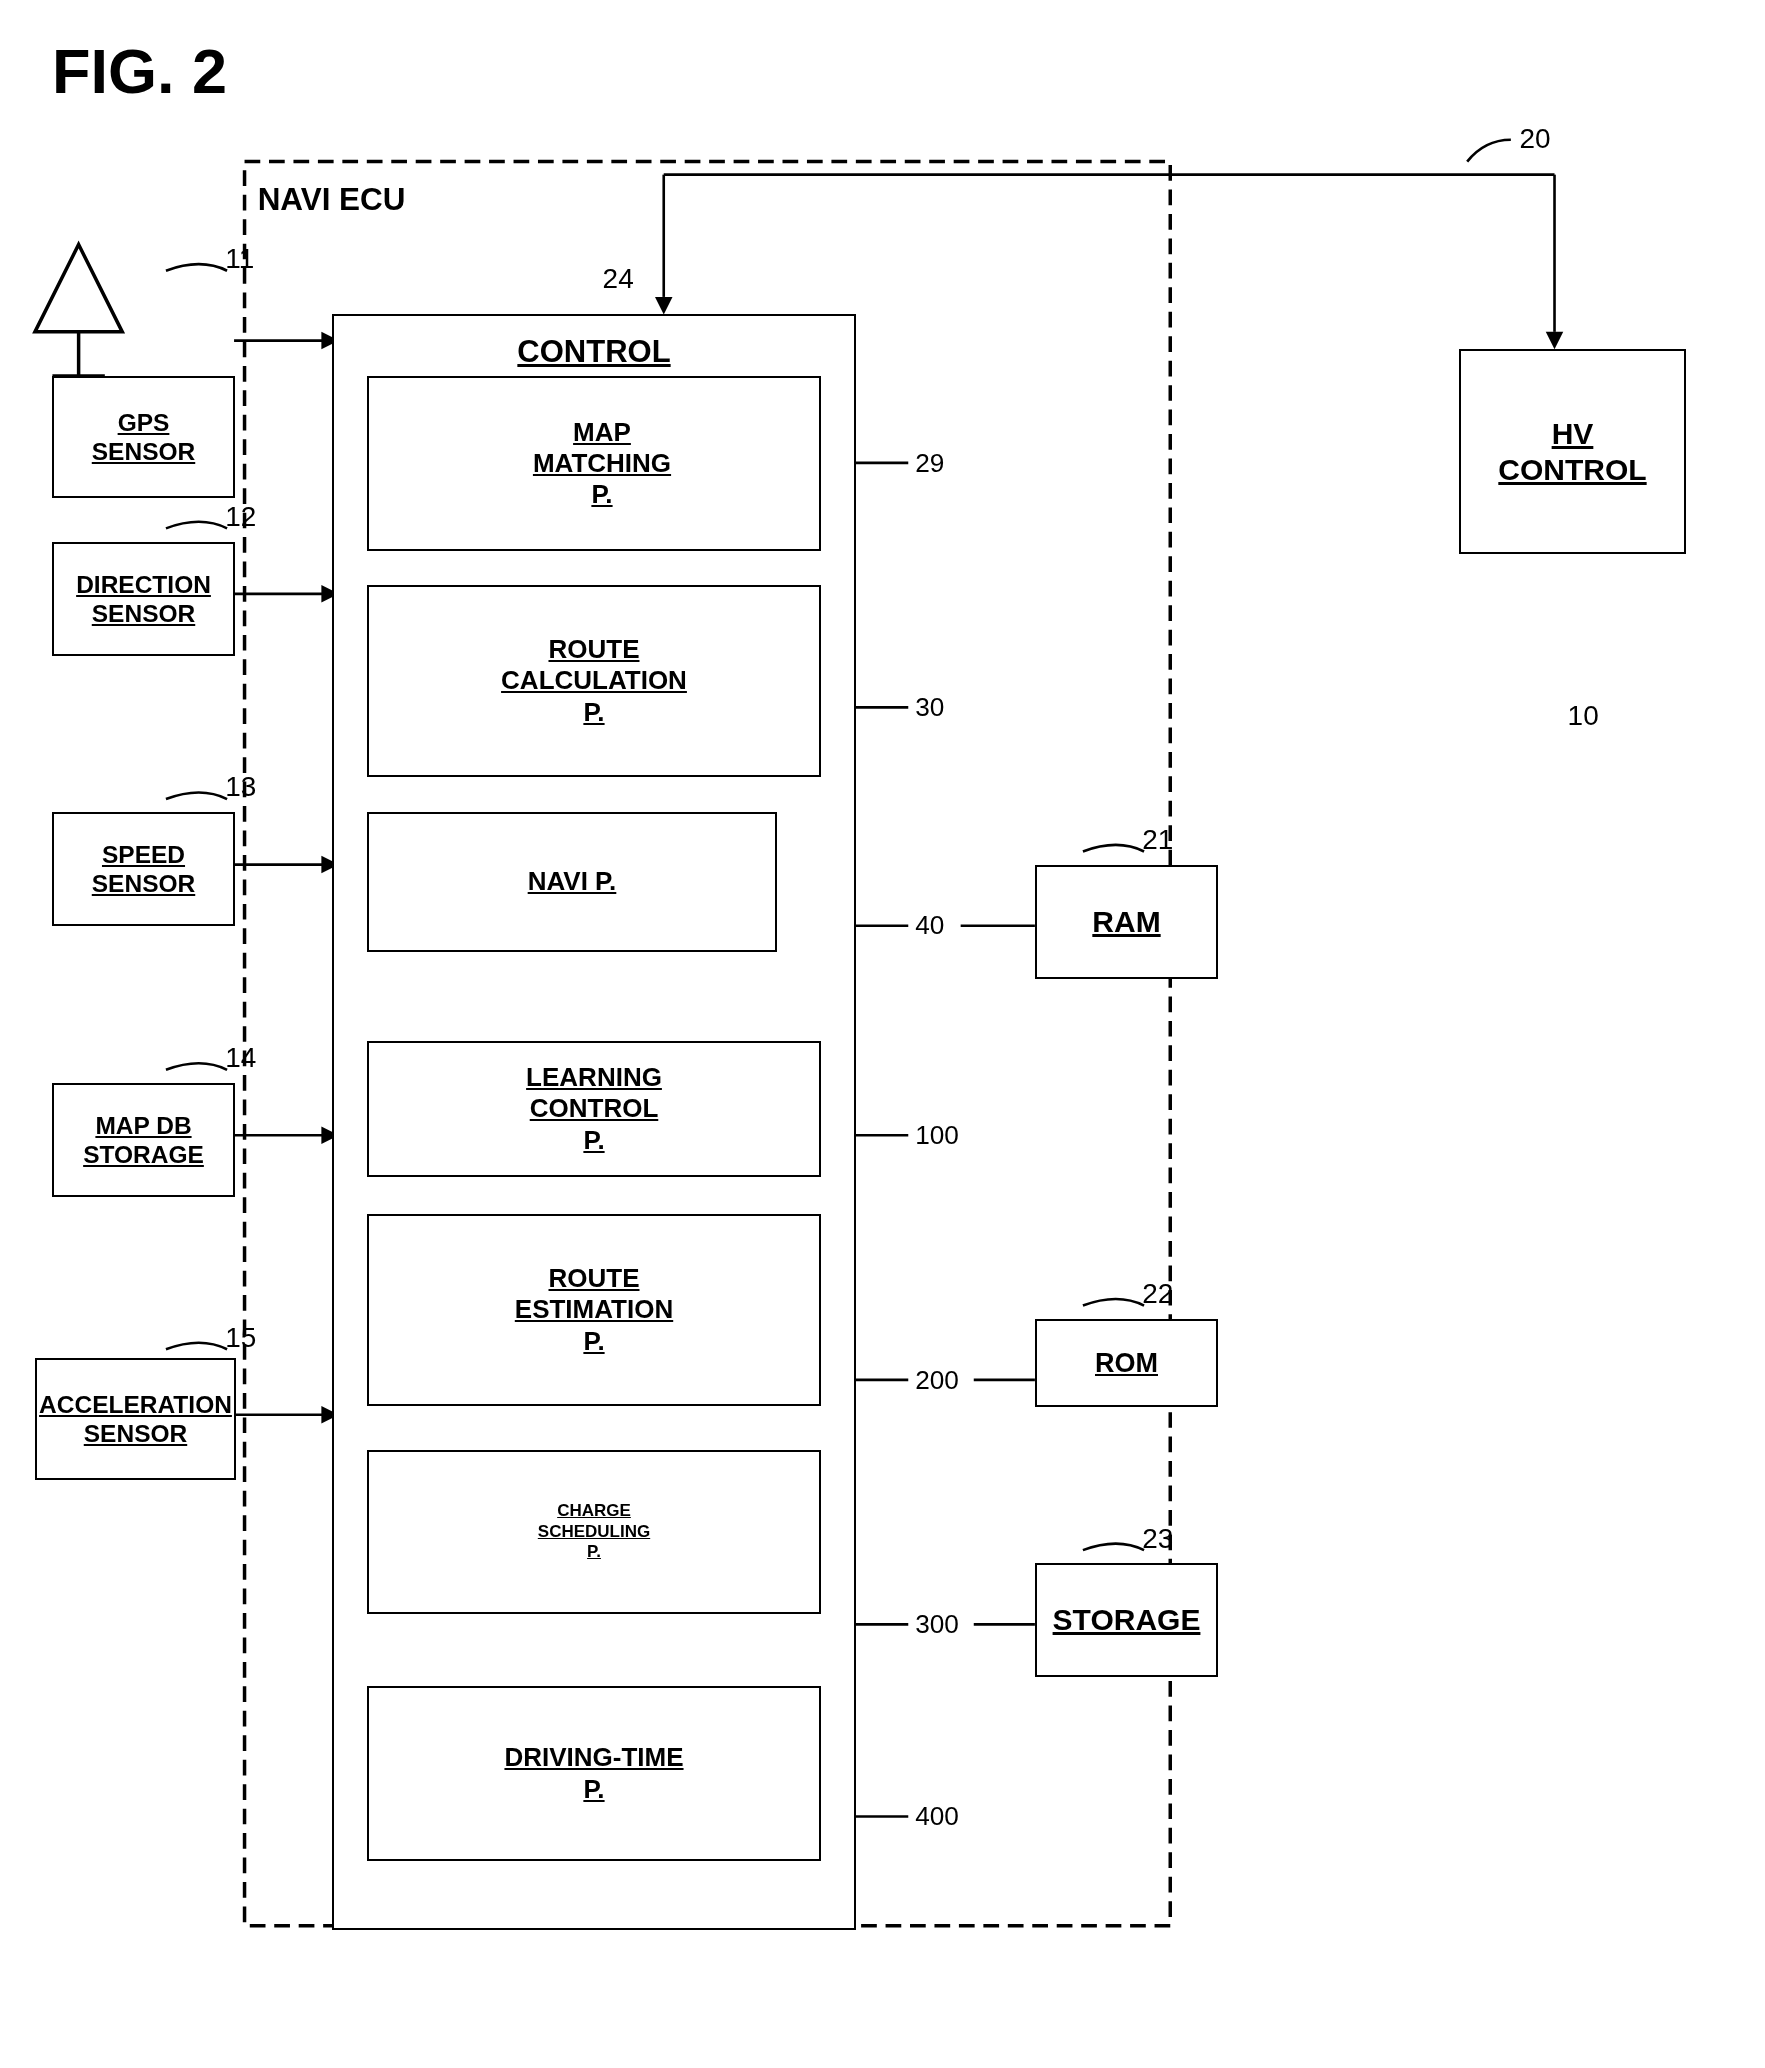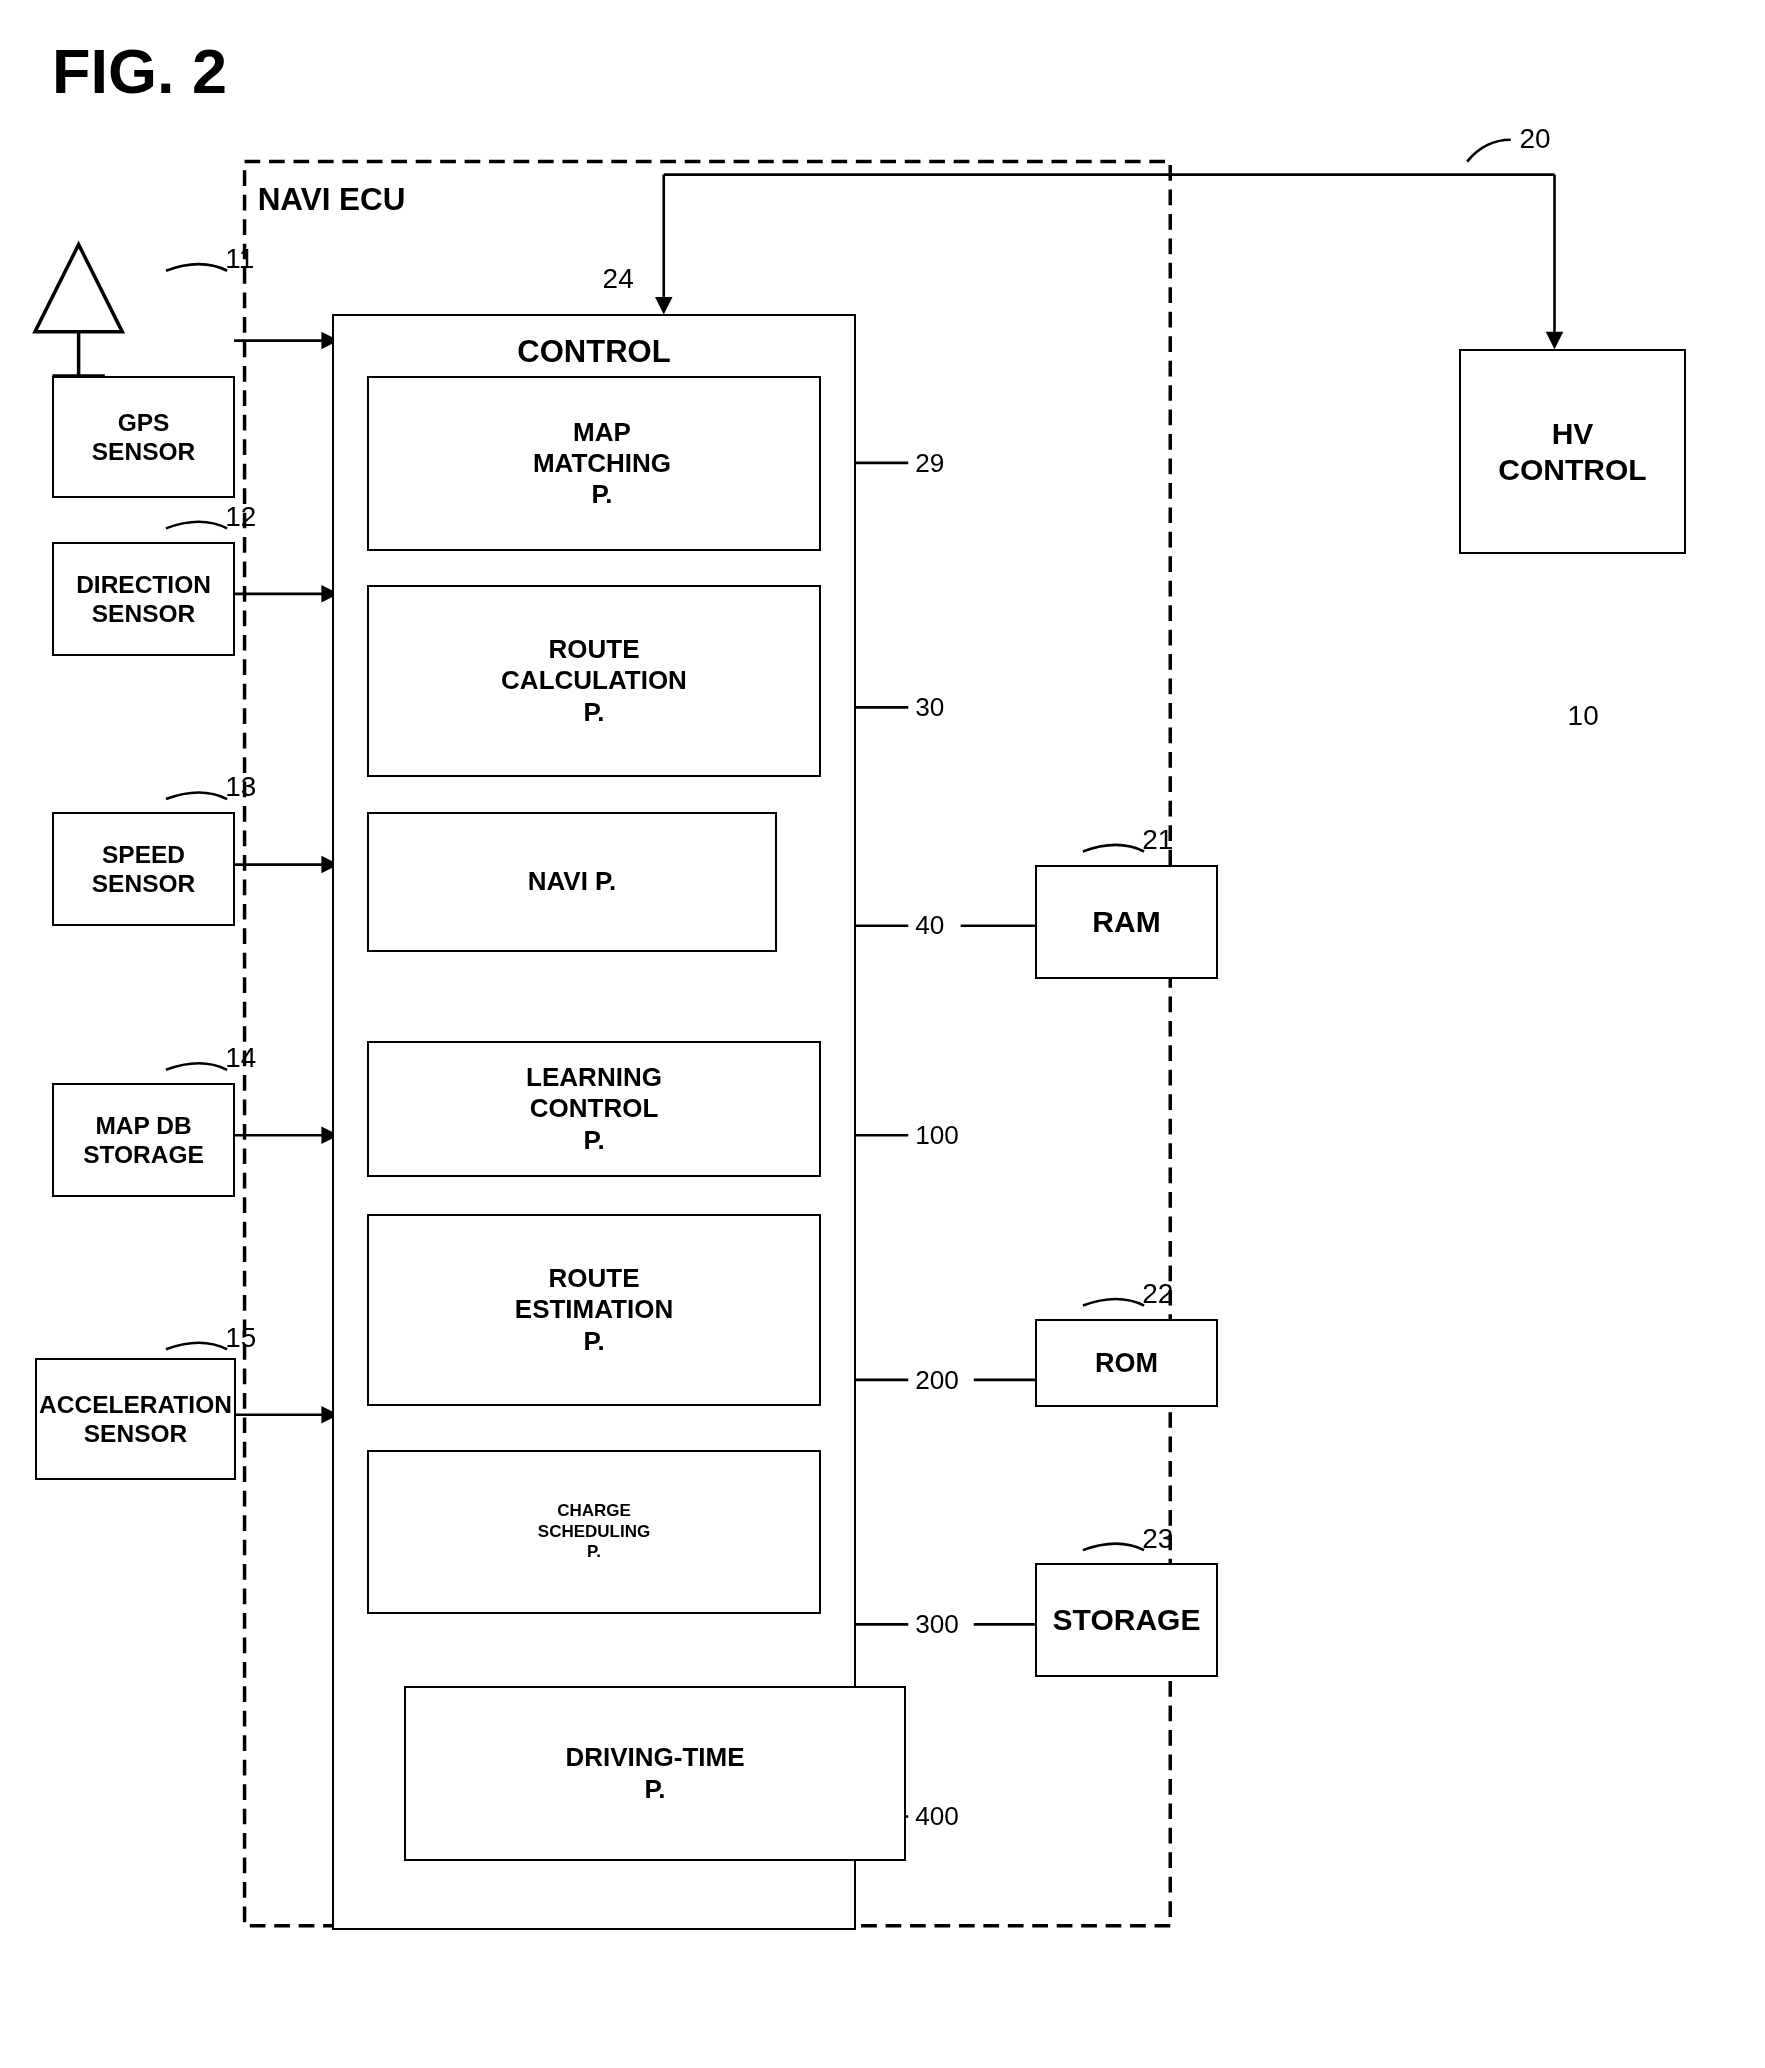--- a/index.html
+++ b/index.html
@@ -25,20 +25,21 @@
       position: absolute;
       border: 2.6px solid #000;
       background: #fff;
       display: flex;
       align-items: center;
       justify-content: center;
       text-align: center;
       font-size: 26px;
       font-weight: bold;
       line-height: 1.2;
+      text-decoration: underline;
     }
 
     
     svg.diagram {
       position: absolute;
       top: 0;
       left: 0;
       width: 1765px;
       height: 2068px;
       pointer-events: none;
@@ -184,21 +185,21 @@
 </div>
 
 <div class="box" style="left:367px; top:1214px; width:454px; height:192px; font-size:26px;">
   ROUTE<br>ESTIMATION<br>P.
 </div>
 
 <div class="box" style="left:367px; top:1450px; width:454px; height:164px; font-size:17px;">
   CHARGE<br>SCHEDULING<br>P.
 </div>
 
-<div class="box" style="left:367px; top:1686px; width:502px; height:175px; font-size:26px;margin-left:37px;">
+<div class="box" style="left:367px; top:1686px; width:454px; height:175px; font-size:26px;">
   DRIVING-TIME<br>P.
 </div>
 
 <div class="box" style="left:1035px; top:865px; width:183px; height:114px; font-size:30px;">
   RAM
 </div>
 
 <div class="box" style="left:1035px; top:1319px; width:183px; height:88px; font-size:27px;">
   ROM
 </div>

